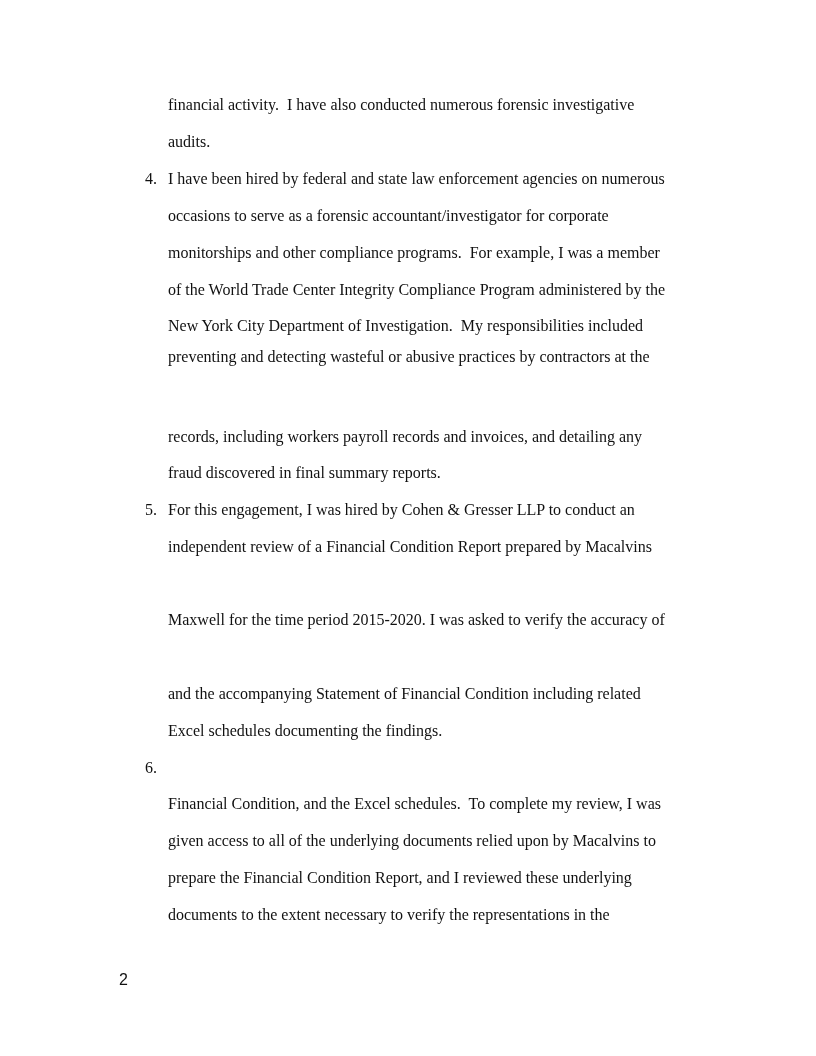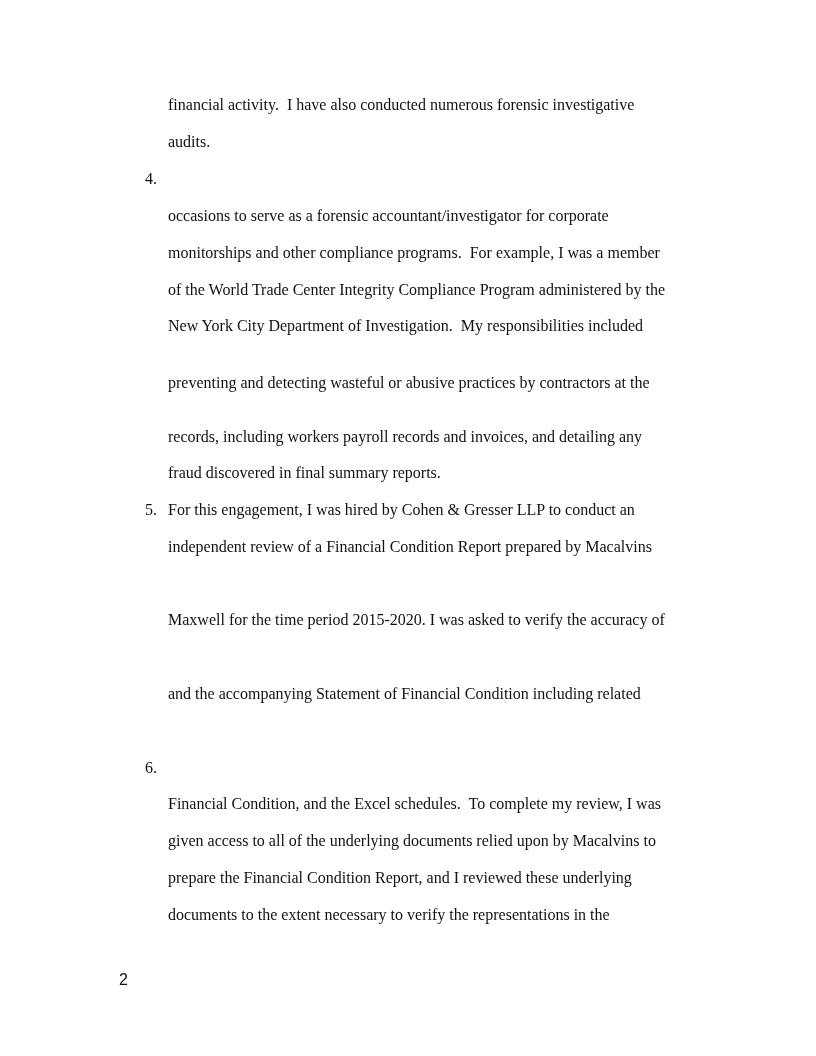--- a/index.html
+++ b/index.html
@@ -34,33 +34,35 @@
   </style>
 </head>
 <body>
 
 <div class="page">
 
   <div class="line" style="top:95px">financial activity.  I have also conducted numerous forensic investigative</div>
   <div class="line" style="top:132px">audits.</div>
 
   <div class="num" style="top:169px">4.</div>
+  <div class="line" style="top:169px">I have been hired by federal and state law enforcement agencies on numerous</div>
   <div class="line" style="top:206px">occasions to serve as a forensic accountant/investigator for corporate</div>
   <div class="line" style="top:243px">monitorships and other compliance programs.  For example, I was a member</div>
   <div class="line" style="top:280px">of the World Trade Center Integrity Compliance Program administered by the</div>
   <div class="line" style="top:316px">New York City Department of Investigation.  My responsibilities included</div>
-  <div class="line" style="top:373px">preventing and detecting wasteful or abusive practices by contractors at the</div>
+  <div class="line" style="top:347px">preventing and detecting wasteful or abusive practices by contractors at the</div>
   <div class="line" style="top:427px">records, including workers payroll records and invoices, and detailing any</div>
   <div class="line" style="top:463px">fraud discovered in final summary reports.</div>
 
   <div class="num" style="top:500px">5.</div>
   <div class="line" style="top:500px">For this engagement, I was hired by Cohen &amp; Gresser LLP to conduct an</div>
   <div class="line" style="top:537px">independent review of a Financial Condition Report prepared by Macalvins</div>
   <div class="line" style="top:610px">Maxwell for the time period 2015-2020. I was asked to verify the accuracy of</div>
   <div class="line" style="top:684px">and the accompanying Statement of Financial Condition including related</div>
+  <div class="line" style="top:721px">Excel schedules documenting the findings.</div>
 
   <div class="num" style="top:758px">6.</div>
   <div class="line" style="top:794px">Financial Condition, and the Excel schedules.  To complete my review, I was</div>
   <div class="line" style="top:831px">given access to all of the underlying documents relied upon by Macalvins to</div>
   <div class="line" style="top:868px">prepare the Financial Condition Report, and I reviewed these underlying</div>
   <div class="line" style="top:905px">documents to the extent necessary to verify the representations in the</div>
 
   <div class="page-number">2</div>
 </div>
 

